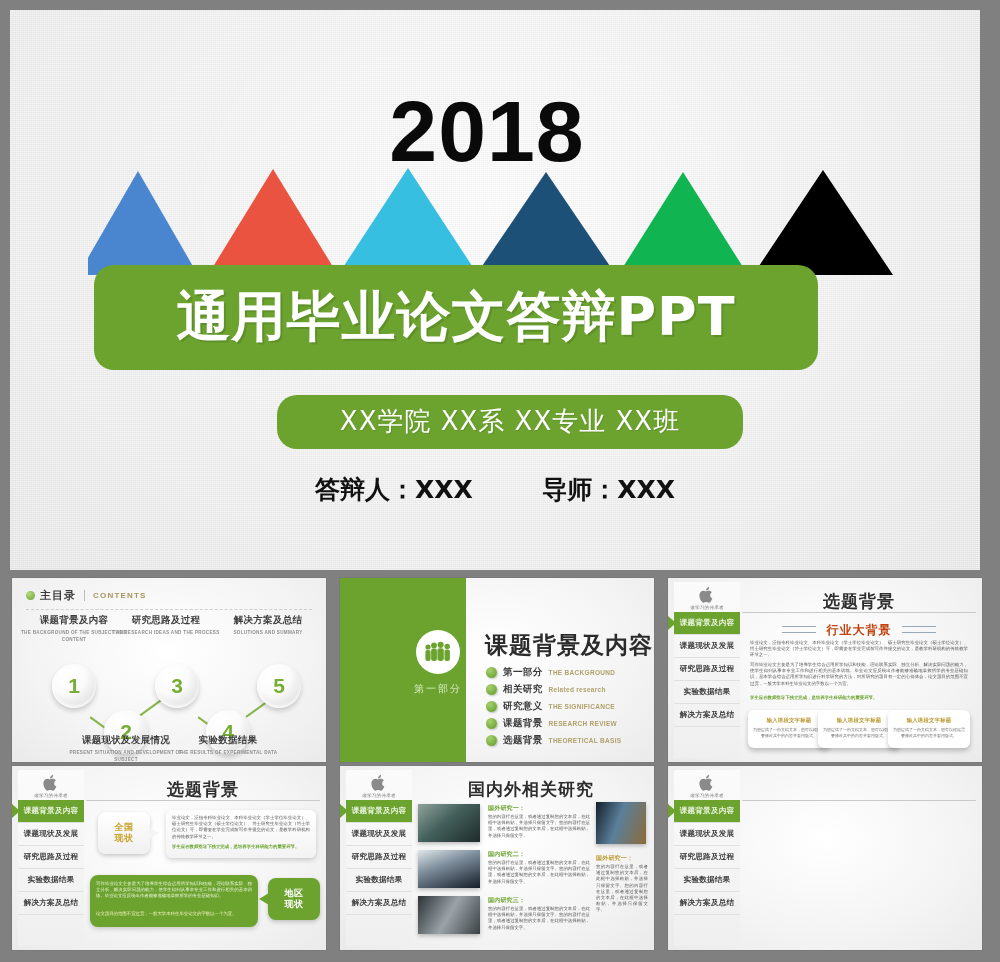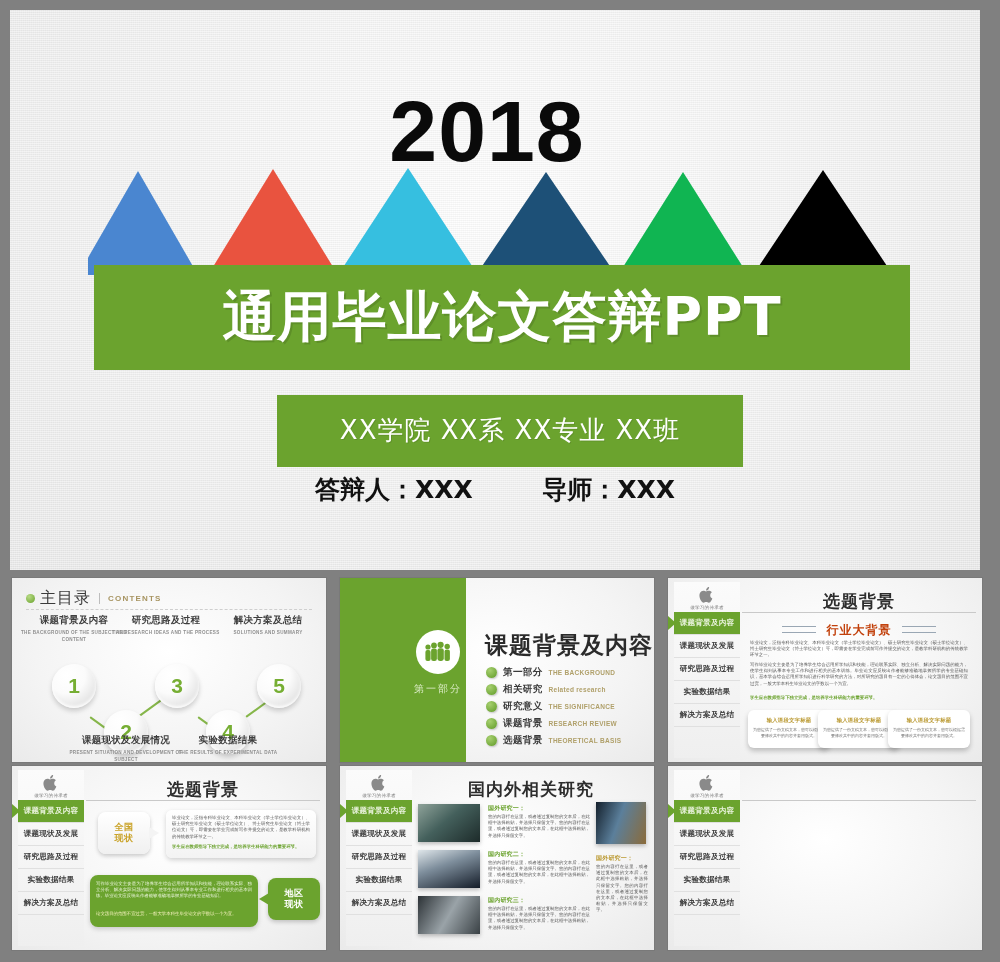--- a/index.html
+++ b/index.html
@@ -26,33 +26,35 @@
   }
   .year{
     position:absolute;left:0;right:16px;top:78px;text-align:center;
     font-size:86px;line-height:86px;font-weight:bold;color:#0a0a0a;
     letter-spacing:1px;font-family:"Liberation Sans",sans-serif;
   }
   .peaks{position:absolute;left:78px;top:155px;width:830px;height:110px;}
   .peaks svg{display:block;}
 
   .title-band{
-    position:absolute;left:84px;top:255px;width:816px;height:105px;
+    position:absolute;left:84px;top:255px;width:724px;height:105px;
     background:#6ba32e;
+    border-radius:20px;
   }
   .title-band .t{
     position:absolute;left:0;right:0;top:50%;transform:translateY(-52%);
     text-align:center;color:#ffffff;font-weight:bold;
     font-size:54px;line-height:58px;letter-spacing:1px;
     font-family:"DejaVu Sans","Liberation Sans",sans-serif;
     text-shadow:2px 2px 0 rgba(0,0,0,.12);
   }
   .sub-band{
-    position:absolute;left:267px;top:385px;width:466px;height:72px;
+    position:absolute;left:267px;top:385px;width:466px;height:54px;
     background:#6ba32e;
+    border-radius:20px;
   }
   .sub-band .t{
     position:absolute;left:0;right:0;top:50%;transform:translateY(-52%);
     text-align:center;color:#ffffff;font-size:26px;line-height:28px;
     letter-spacing:1px;font-family:"DejaVu Sans","Liberation Sans",sans-serif;
     text-shadow:1px 1px 0 rgba(0,0,0,.10);
   }
   .presenter-row{
     position:absolute;left:0;right:0;top:465px;text-align:center;
     color:#111;font-weight:bold;font-size:25px;line-height:30px;
@@ -75,21 +77,21 @@
 
   .tb-bg{
     position:absolute;inset:0;
     background:radial-gradient(ellipse at 50% 40%, #ffffff 0%, #f4f4f4 60%, #eaeaea 100%);
   }
 
   
   .cat-head{position:absolute;left:14px;top:10px;display:flex;align-items:center;gap:5px;}
   .cat-dot{width:9px;height:9px;border-radius:50%;
     background:radial-gradient(circle at 35% 30%,#b7da85,#69a22c);}
-  .cat-zh{font-size:16px;font-weight:normal;color:#3b3b3b;letter-spacing:1px;
+  .cat-zh{font-size:11px;font-weight:bold;color:#3b3b3b;letter-spacing:1px;
     font-family:"DejaVu Sans","Liberation Sans",sans-serif;}
   .cat-bar{width:1px;height:11px;background:#bdbdbd;margin:0 3px;}
   .cat-en{font-size:8px;font-weight:bold;color:#a79461;letter-spacing:1.2px;}
   .cat-rule{position:absolute;left:14px;right:14px;top:31px;height:0;
     border-top:1px dashed #cfcfcf;}
 
   .chain{position:absolute;left:0;top:34px;width:314px;height:150px;}
   .node{position:absolute;width:44px;height:44px;border-radius:50%;
     background:radial-gradient(circle at 34% 26%,#ffffff 0%,#fbfbfb 42%,#e2e2e2 78%,#d2d2d2 100%);
     box-shadow:0 3px 5px rgba(0,0,0,.18), inset 0 -2px 3px rgba(255,255,255,.9);

